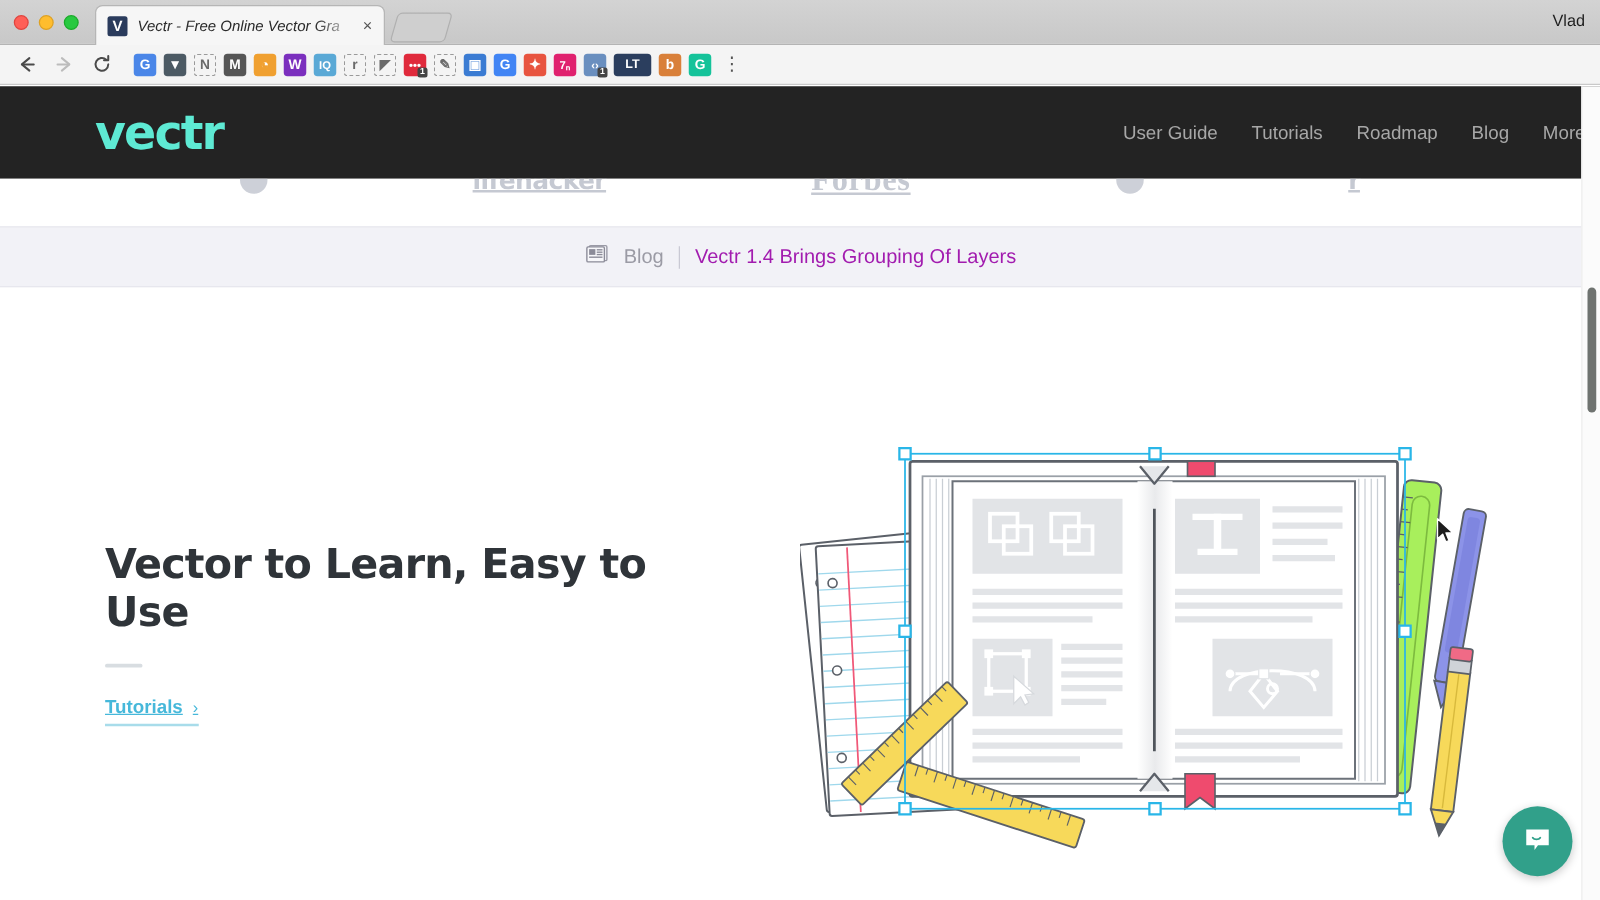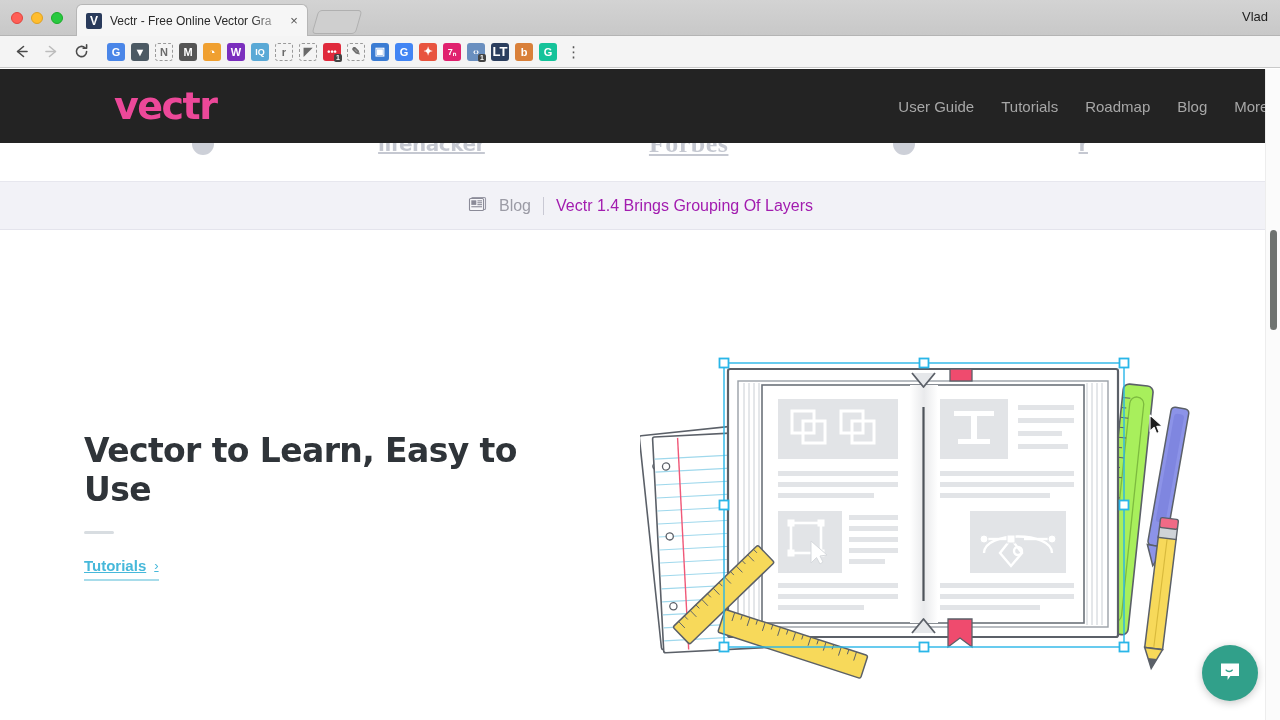--- a/index.html
+++ b/index.html
@@ -34,20 +34,21 @@
     width: 16px; height: 16px; background: #2a3b5c; border-radius: 2px;
     display: flex; align-items: center; justify-content: center;
     color: #fff; font-size: 12px; font-weight: bold; line-height: 1;
     flex: 0 0 auto;
   }
   .tab-title {
     flex: 1 1 auto; margin-left: 8px; font-size: 12px; color: #2a2a2a;
     white-space: nowrap; overflow: hidden;
     -webkit-mask-image: linear-gradient(to right, #000 80%, transparent 100%);
             mask-image: linear-gradient(to right, #000 80%, transparent 100%);
+            font-style: italic;
   }
   .tab-close { flex: 0 0 auto; font-size: 13px; color: #555; width: 14px; text-align: center; cursor: default; }
   .newtab {
     position: absolute; left: 315px; top: 10px; width: 44px; height: 24px;
     background: #cfcfcf; border: 1px solid #b0b0b0; border-radius: 4px;
     transform: skewX(-16deg);
   }
   .os-user { position: absolute; right: 12px; top: 9px; font-size: 13px; color: #1d1d1d; }
 
   .chrome-toolbar {
@@ -79,21 +80,21 @@
   }
   .kebab { margin-left: 4px; color: #555; font-size: 15px; line-height: 1; letter-spacing: 0; }
 
   
   .site-header {
     position: absolute; left: 0; top: 69px; width: 1280px; height: 74px;
     background: #232323;
     display: flex; align-items: center;
   }
   .logo {
-    margin-left: 114px; font-size: 38px; font-weight: 800; color: #ec4899;
+    margin-left: 76px; font-size: 38px; font-weight: 800; color: #5eead4;
     letter-spacing: -1.5px; font-family: "DejaVu Sans", sans-serif;
   }
   .nav { margin-left: auto; display: flex; align-items: center; gap: 27px; }
   .navlink { font-size: 15px; color: #a7a7a7; text-decoration: none; white-space: nowrap; }
   .navlink .caret { font-size: 9px; margin-left: 4px; color: #8d8d8d; }
   .hbtn {
     font-size: 15px; padding: 8px 16px; border-radius: 3px; white-space: nowrap;
     background: transparent; cursor: pointer;
   }
   .hbtn.green { border: 1px solid #6ec92b; color: #f0f0f0; }
@@ -251,21 +252,21 @@
         <div class="ext" style="background: rgb(232, 84, 63); color: rgb(255, 255, 255); width: 18px; height: 18px; margin: 0px 3px; font-size: 11px;">
           <span>✦</span>
         </div>
         <div class="ext" style="background: rgb(224, 33, 110); color: rgb(255, 255, 255); width: 18px; height: 18px; margin: 0px 3px; font-size: 9px;">
           <span>7ₙ</span>
         </div>
         <div class="ext" style="background: rgb(106, 143, 191); color: rgb(255, 255, 255); width: 18px; height: 18px; margin: 0px 3px; font-size: 9px;">
           <span>‹›</span>
           <span class="bdg">1</span>
         </div>
-        <div class="ext" style="background: rgb(43, 62, 94); color: rgb(255, 255, 255); width: 18px; height: 18px; margin: 0px 3px; font-size: 13px;">
+        <div class="ext" style="background: rgb(43, 62, 94); color: rgb(255, 255, 255); width: 30px; height: 18px; margin: 0px 3px; font-size: 10px;">
           <span>LT</span>
         </div>
         <div class="ext" style="background: rgb(217, 128, 58); color: rgb(255, 255, 255); width: 18px; height: 18px; margin: 0px 3px; font-size: 11px;">
           <span>b</span>
         </div>
         <div class="ext" style="background: rgb(21, 195, 154); color: rgb(255, 255, 255); width: 18px; height: 18px; margin: 0px 3px; font-size: 11px;">
           <span>G</span>
         </div>
       </div>
     <div class="kebab" style="margin-left:6px;margin-right:8px;">⋮</div>

